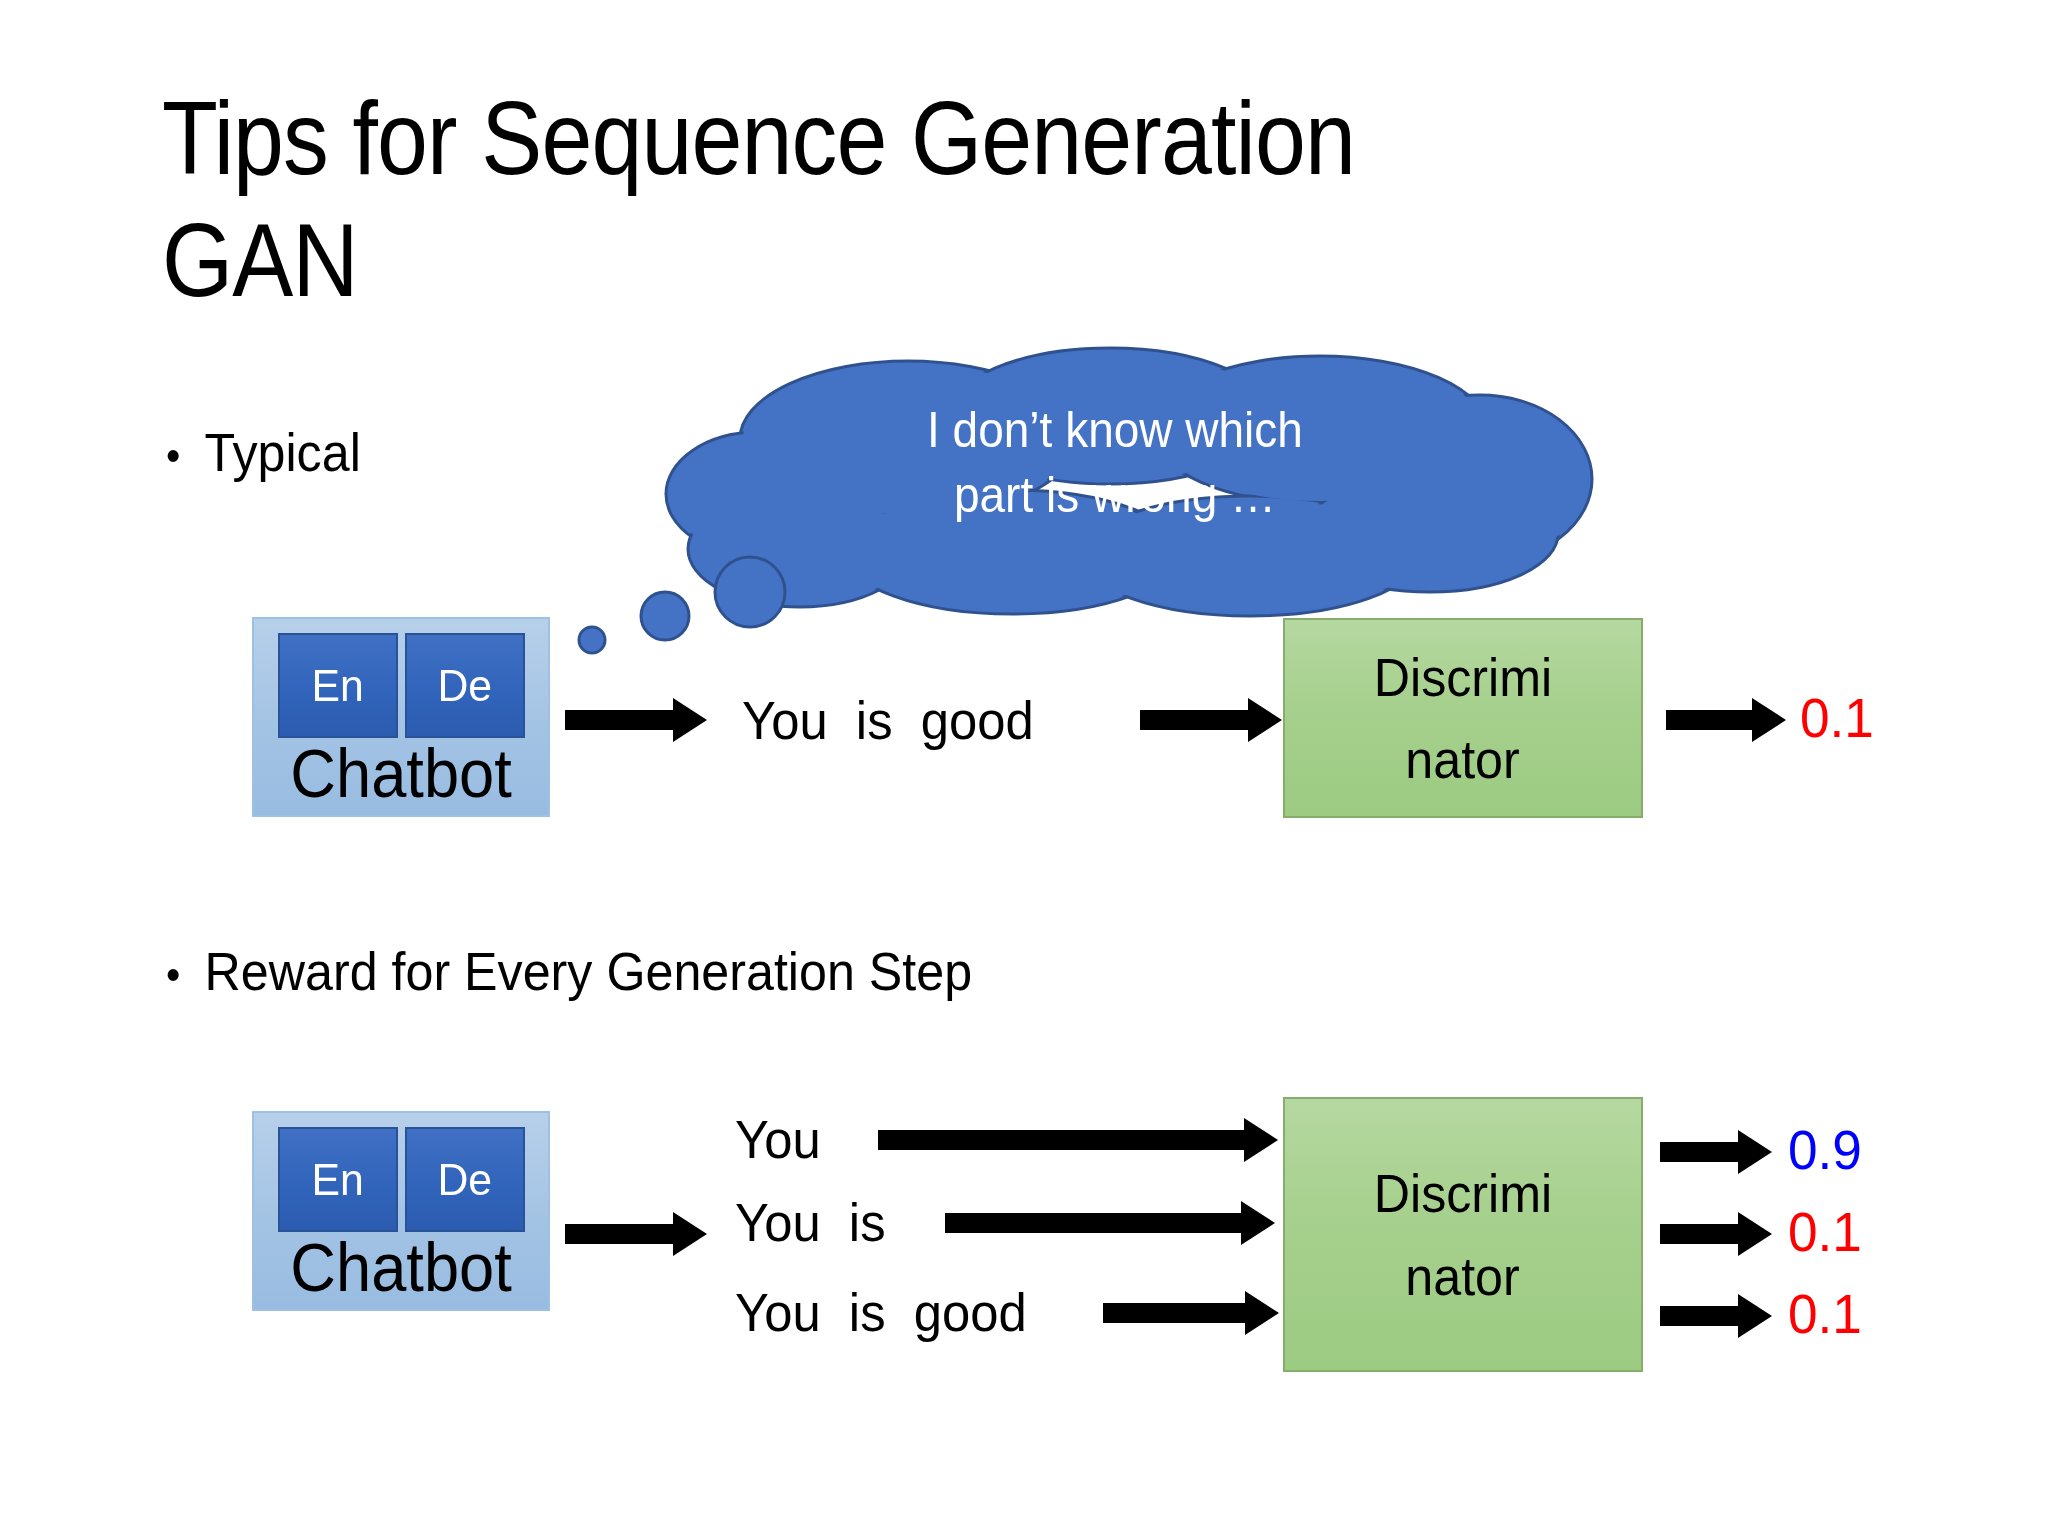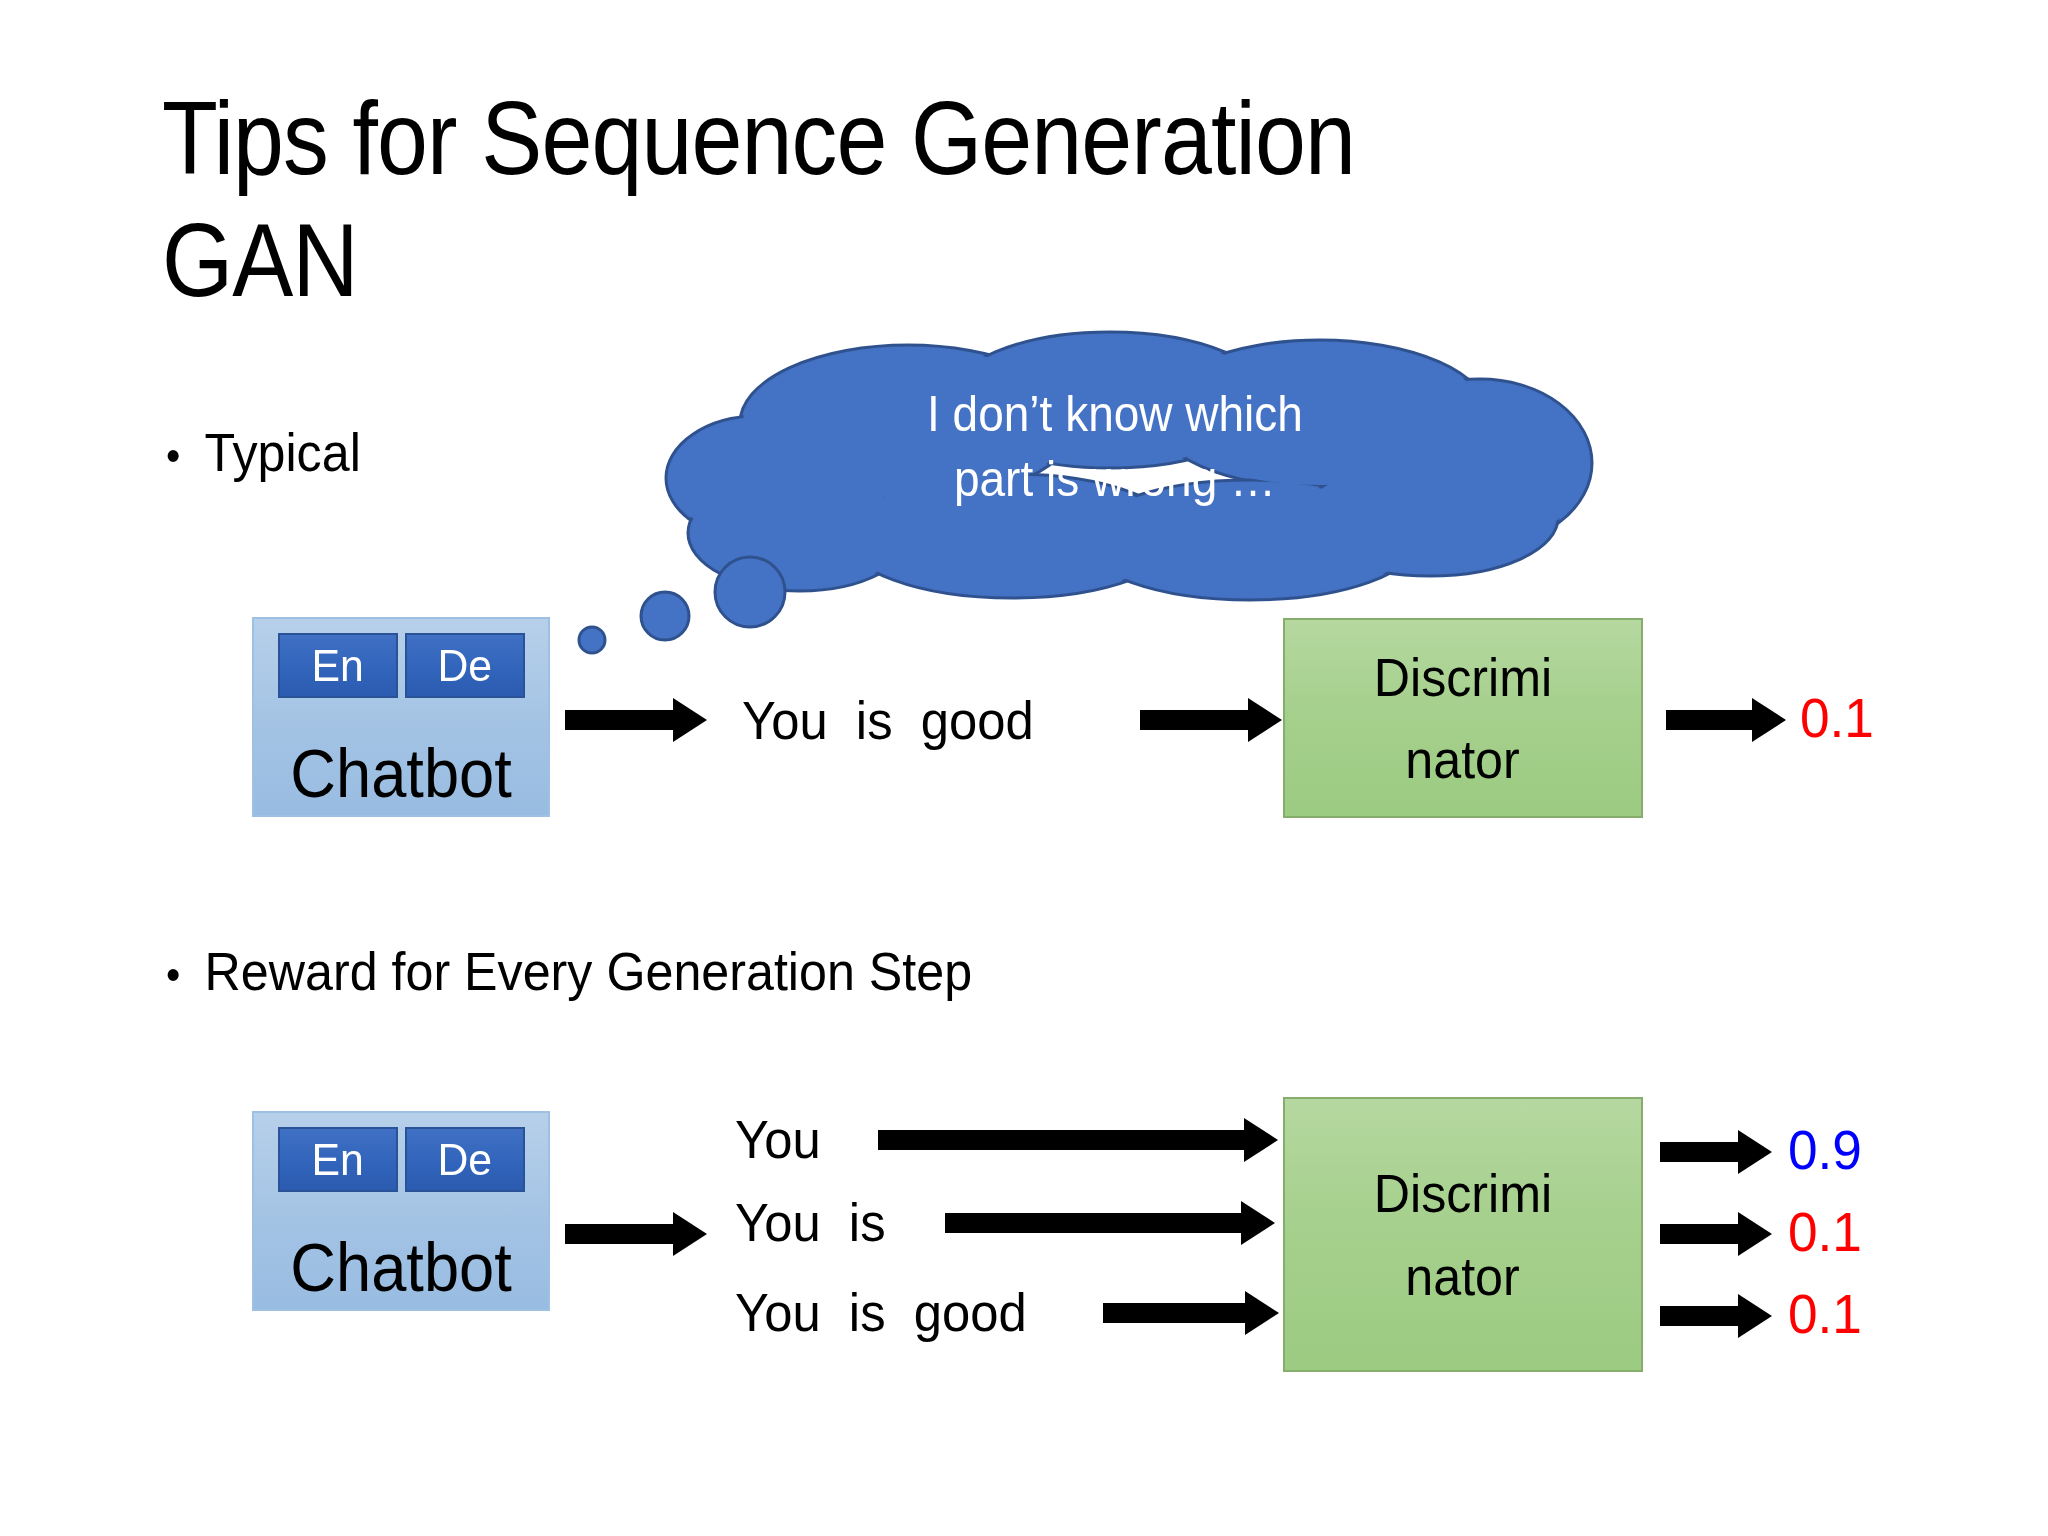--- a/index.html
+++ b/index.html
@@ -26,21 +26,21 @@
     position:absolute;display:flex;align-items:baseline;gap:26px;
     font-size:54px;color:#000;line-height:1;
     transform:scaleX(0.93);transform-origin:left top;
   }
   .bullet .dot{font-size:44px;line-height:1;}
   .bullet .btxt{white-space:nowrap;}
   #bullet-typical{left:166px;top:425px;}
   #bullet-reward{left:166px;top:944px;}
 
   
-  .cloud-wrap{position:absolute;left:640px;top:328px;width:950px;height:270px;}
+  .cloud-wrap{position:absolute;left:640px;top:344px;width:950px;height:270px;}
   .cloud-wrap svg{display:block;width:950px;height:270px;overflow:visible;}
   .cloud-text{
     position:absolute;left:0;top:54px;width:950px;
     text-align:center;color:#ffffff;font-size:50px;line-height:1.30;
     transform:scaleX(0.92);transform-origin:center top;
     white-space:pre-line;pointer-events:none;
   }
 
   
   .chatbot{
@@ -48,21 +48,21 @@
     background:linear-gradient(180deg,#b7d0ea 0%,#a3c3e4 55%,#98bce1 100%);
     border:2px solid #9ec1e3;
     box-sizing:border-box;
     box-shadow:0 0 0 0 rgba(0,0,0,0);
   }
   .endecode{
     position:absolute;left:0;right:0;top:14px;
     display:flex;justify-content:center;gap:7px;
   }
   .ed-cell{
-    width:120px;height:65px;
+    width:120px;height:105px;
     background:linear-gradient(180deg,#3f70c4 0%,#3063ba 60%,#2c5cb0 100%);
     border:2px solid #2a5296;
     box-sizing:border-box;
     display:flex;align-items:center;justify-content:center;
     color:#fff;font-size:45px;line-height:1;
   }
   .ed-cell span{transform:scaleX(0.95);display:inline-block;}
   .cb-label{
     position:absolute;left:0;right:0;bottom:8px;
     text-align:center;font-size:68px;color:#000;line-height:1;

